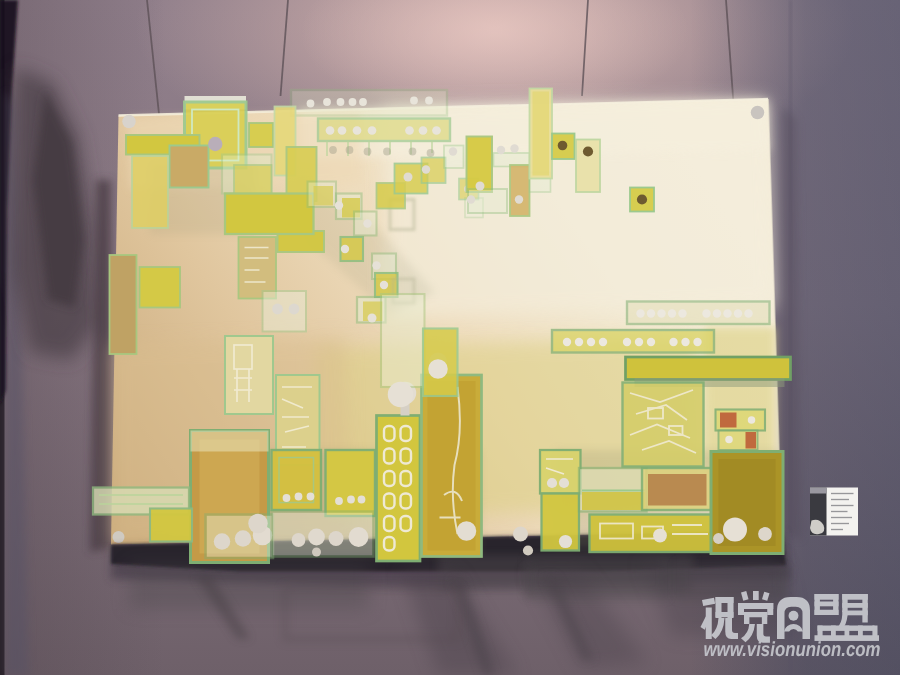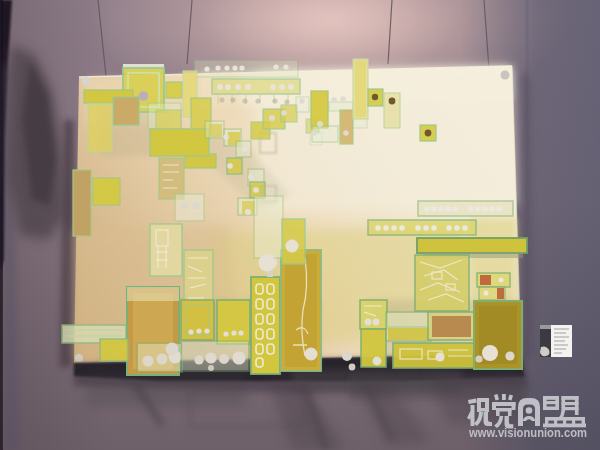--- a/index.html
+++ b/index.html
@@ -1,16 +1,16 @@
 <!DOCTYPE html>
 <html><head>
 <meta charset="utf-8">
 <style>
 html,body{margin:0;padding:0;background:#6b6679;}
-#stage{width:600px;height:450px;position:relative;overflow:hidden;font-family:"Liberation Sans",sans-serif;}
+#stage{width:600px;height:450px;position:relative;overflow:hidden;font-family:"Liberation Sans",sans-serif;font-style:italic;}
 </style>
 </head>
 <body>
 <div id="stage">
 <svg width="600" height="450" viewBox="0 0 600 450">
 <defs>
   <linearGradient id="wallV" x1="0" y1="0" x2="0" y2="1">
     <stop offset="0" stop-color="#8f7e8a"></stop>
     <stop offset="0.45" stop-color="#8a7984"></stop>
     <stop offset="0.8" stop-color="#786973"></stop>

